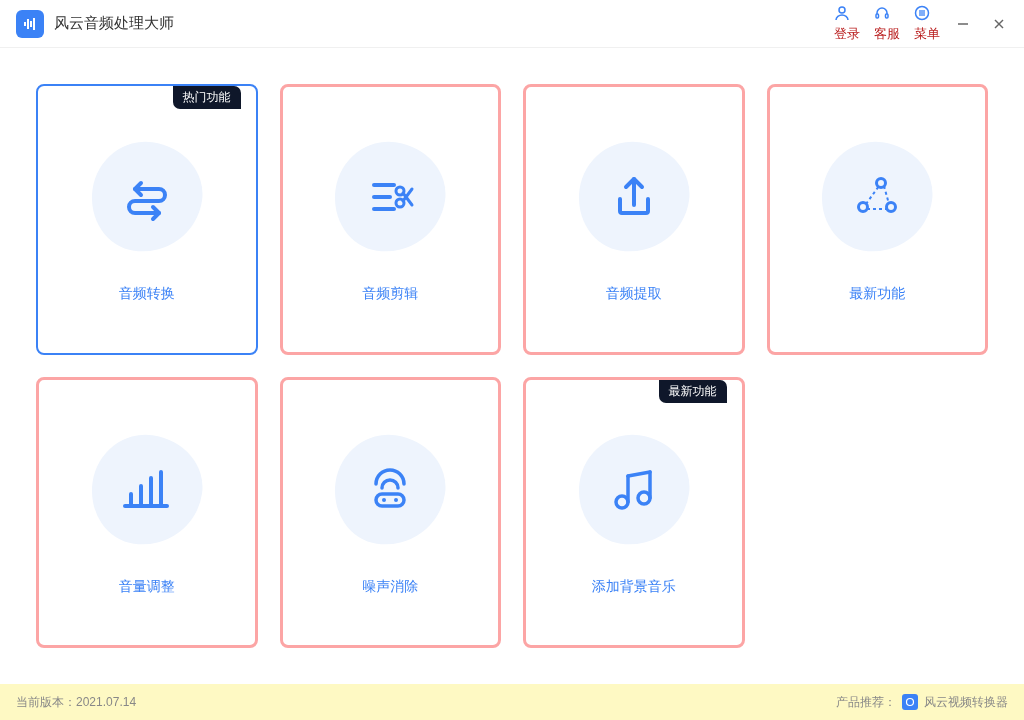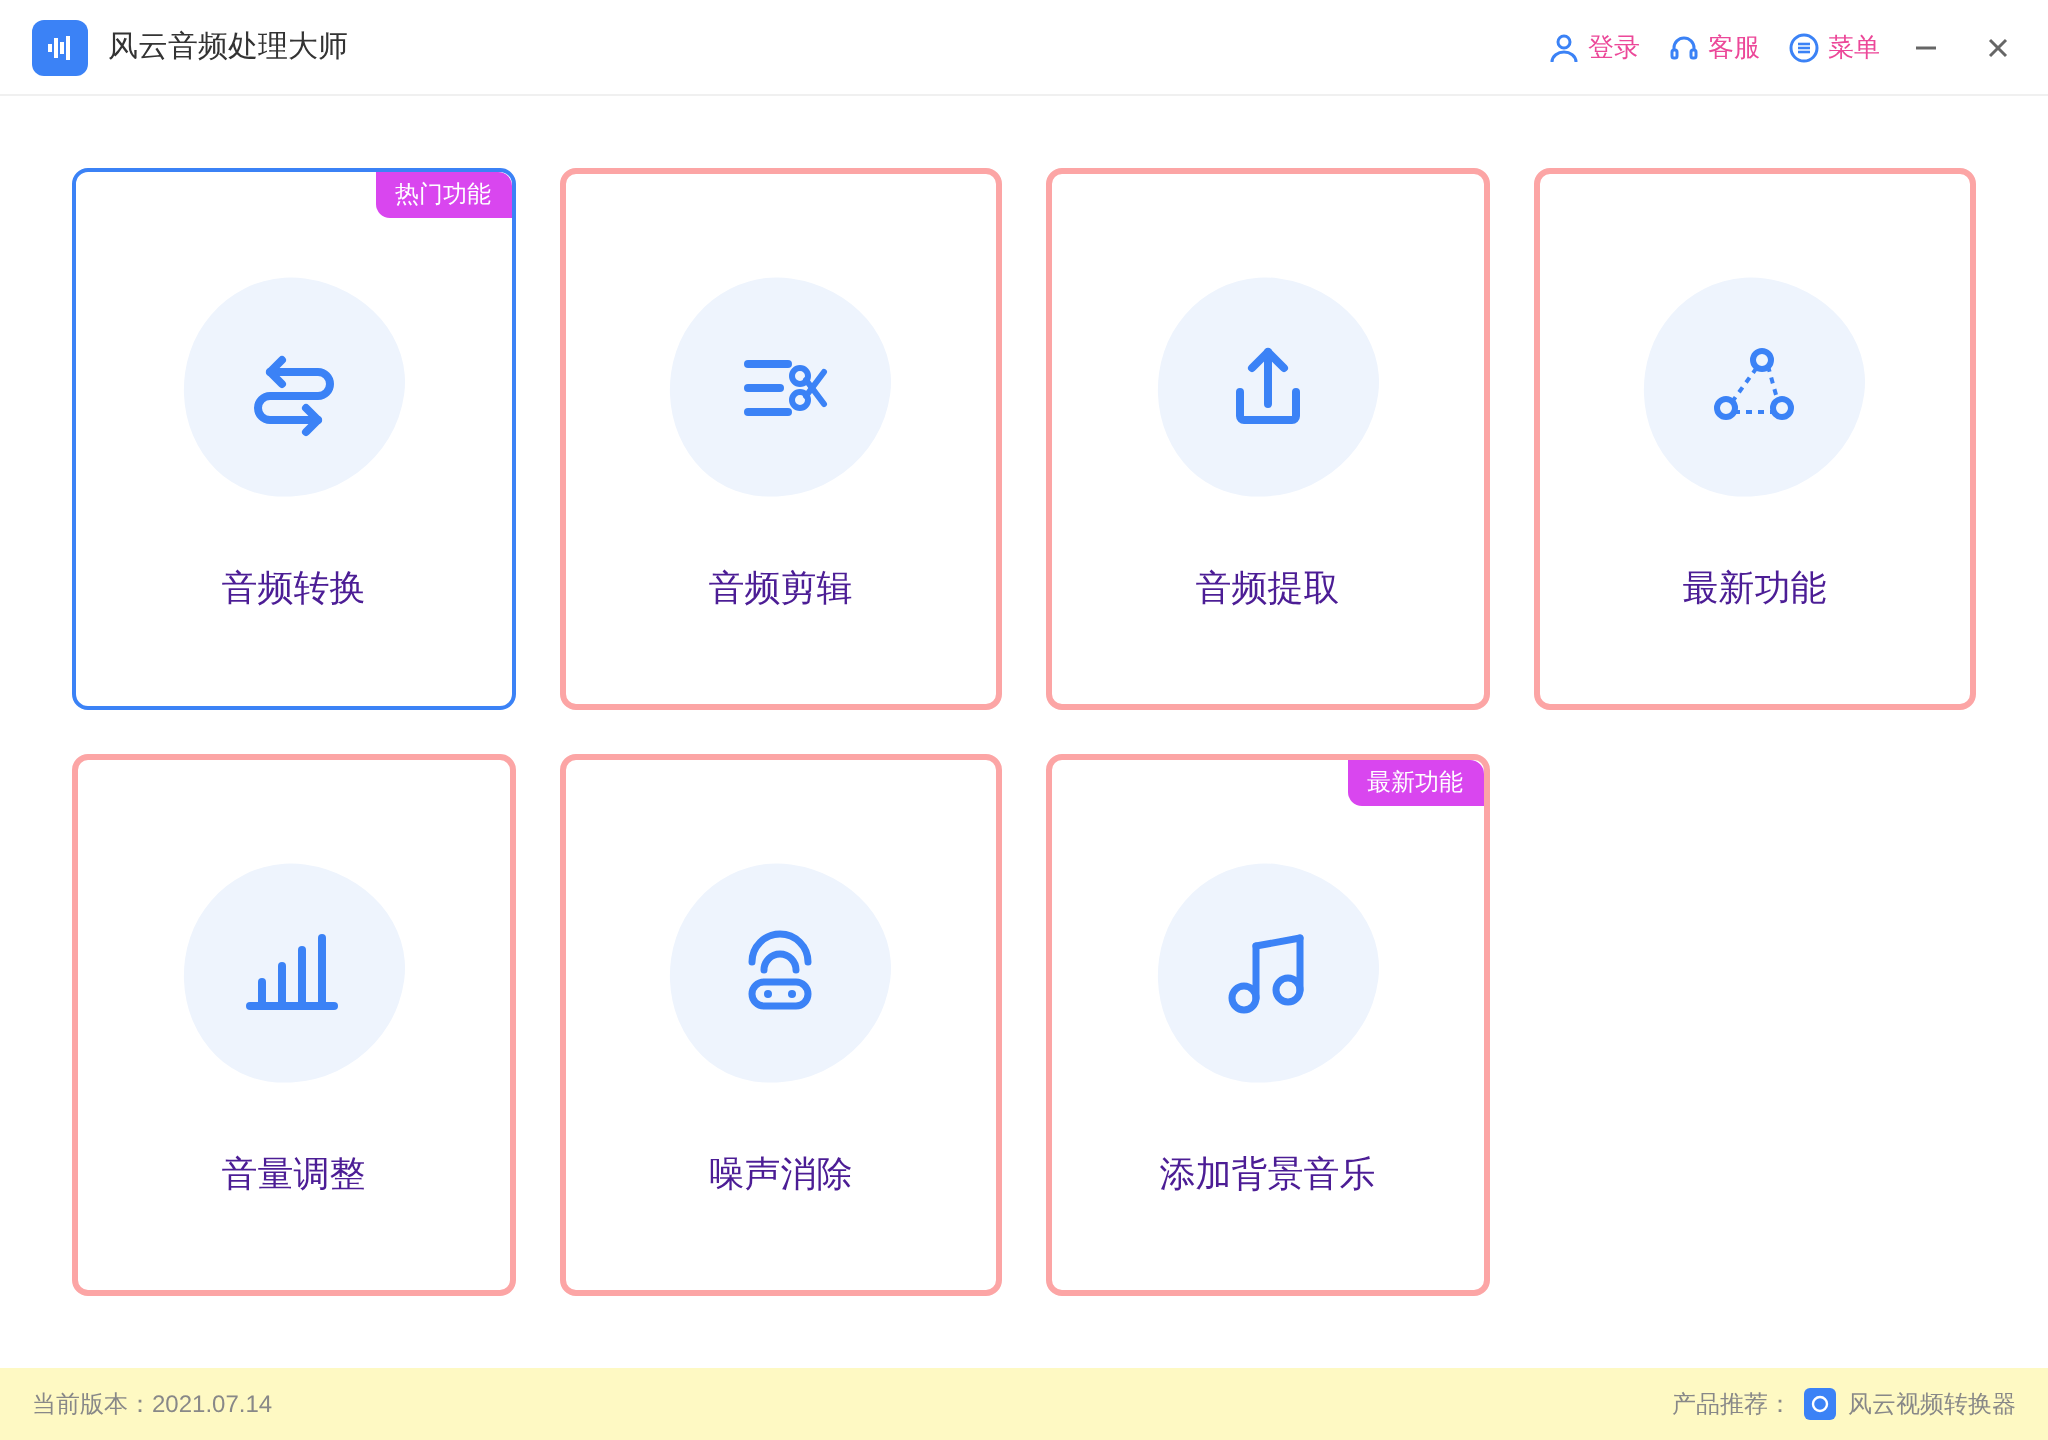--- a/index.html
+++ b/index.html
@@ -34,25 +34,25 @@
   color: #333;
   flex: 1;
 }
 .title-actions {
   display: flex;
   align-items: center;
   gap: 14px;
 }
 .title-action {
   display: flex;
-  align-items: center;
   gap: 4px;
   font-size: 13px;
-  color: #ec4899;
+  color: #b91c1c;
   cursor: pointer;
+  flex-direction: column;
 }
 .window-controls {
   display: flex;
   align-items: center;
   gap: 18px;
   margin-left: 14px;
 }
 .win-btn {
   width: 18px;
   height: 18px;
@@ -81,22 +81,22 @@
   cursor: pointer;
   background: #fff;
   padding-bottom: 10px;
 }
 .card.active {
   border: 2px solid #3b82f6;
 }
 .badge {
   position: absolute;
   top: 0;
-  right: 0;
-  background: #d946ef;
+  right: 15px;
+  background: #0f172a;
   color: #fff;
   font-size: 12px;
   padding: 3px 10px;
   border-radius: 0 7px 0 7px;
 }
 .icon-blob {
   width: 120px;
   height: 120px;
   display: flex;
   align-items: center;
@@ -111,22 +111,22 @@
   height: 110px;
   background: #eef4fd;
   border-radius: 48% 52% 55% 45% / 50% 46% 54% 50%;
   transform: rotate(8deg);
 }
 .icon {
   position: relative;
   z-index: 1;
 }
 .card-label {
-  font-size: 18px;
-  color: #4c1d95;
+  font-size: 14px;
+  color: #3b82f6;
   font-family: Liberation Serif, serif;
 }
 .footer {
   height: 36px;
   background: #fef9c3;
   display: flex;
   align-items: center;
   padding: 0 16px;
   font-size: 12px;
   color: #888;

